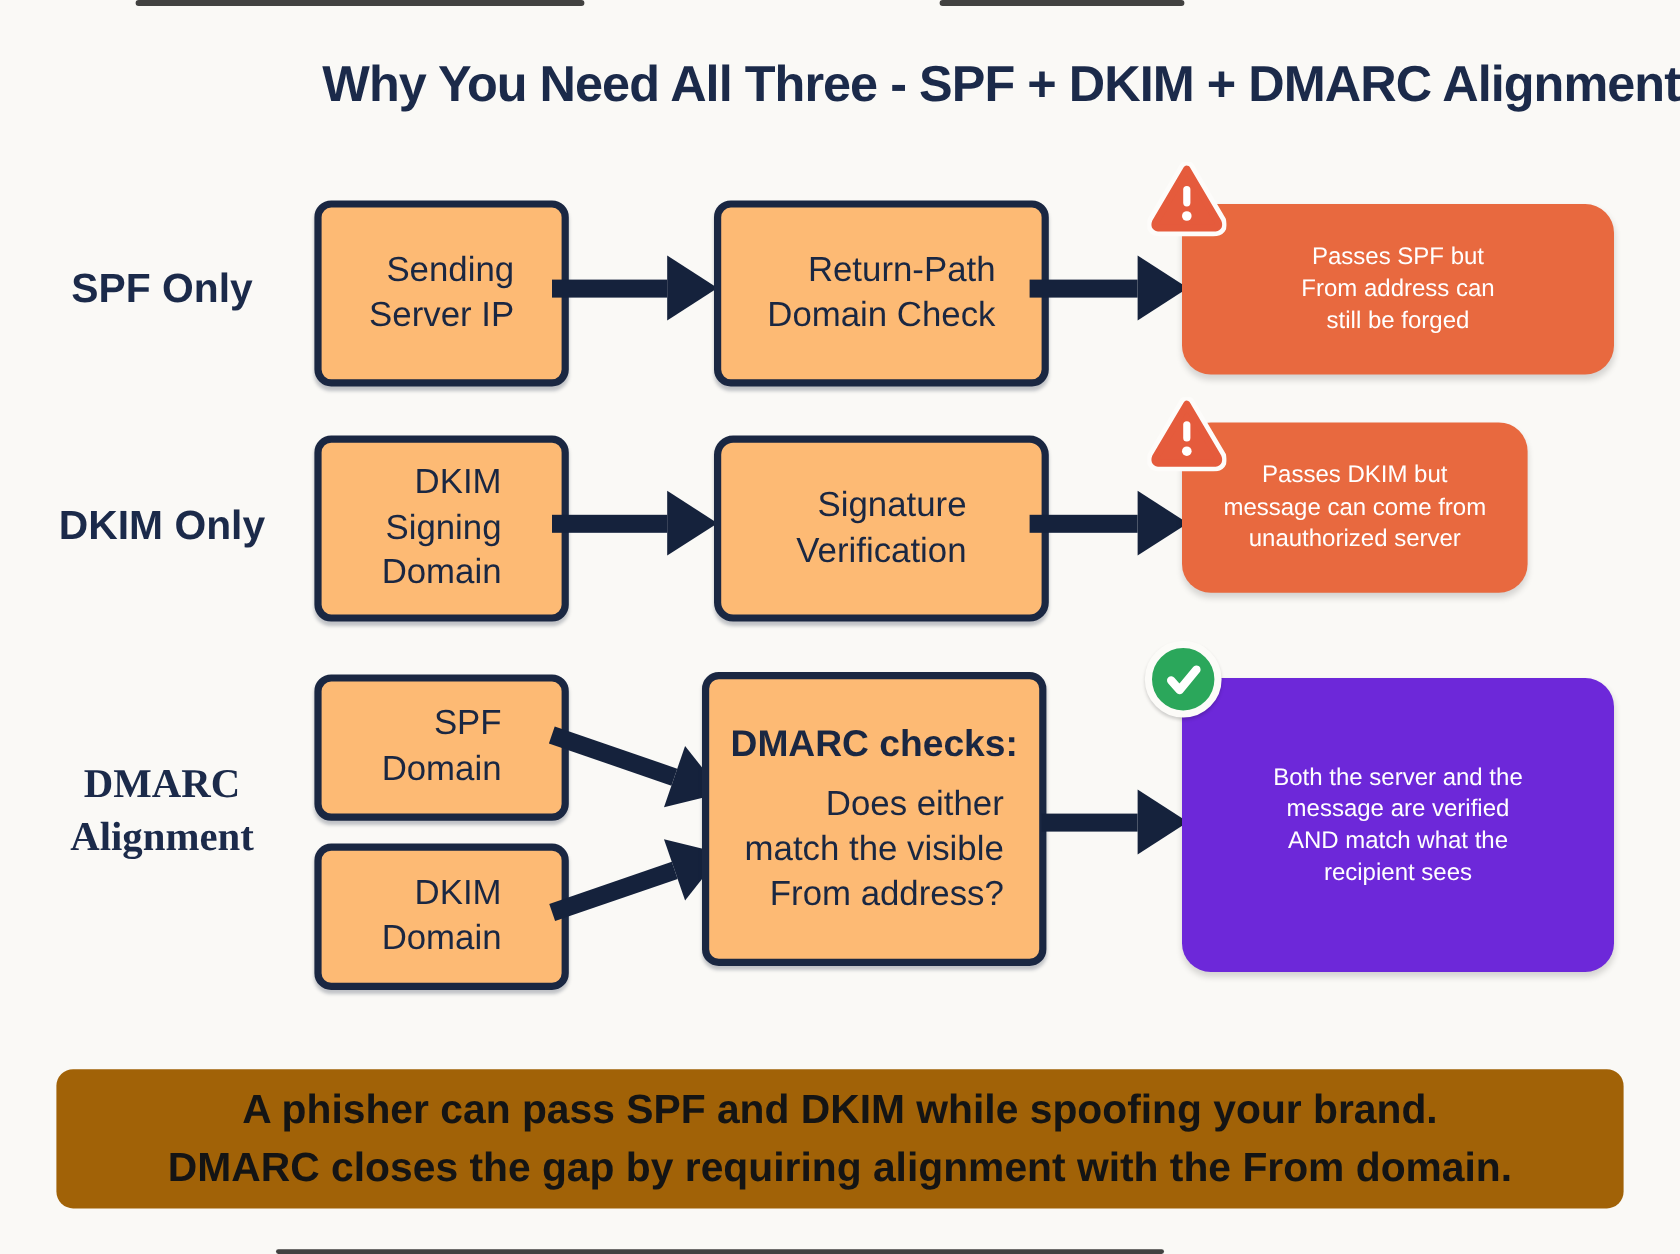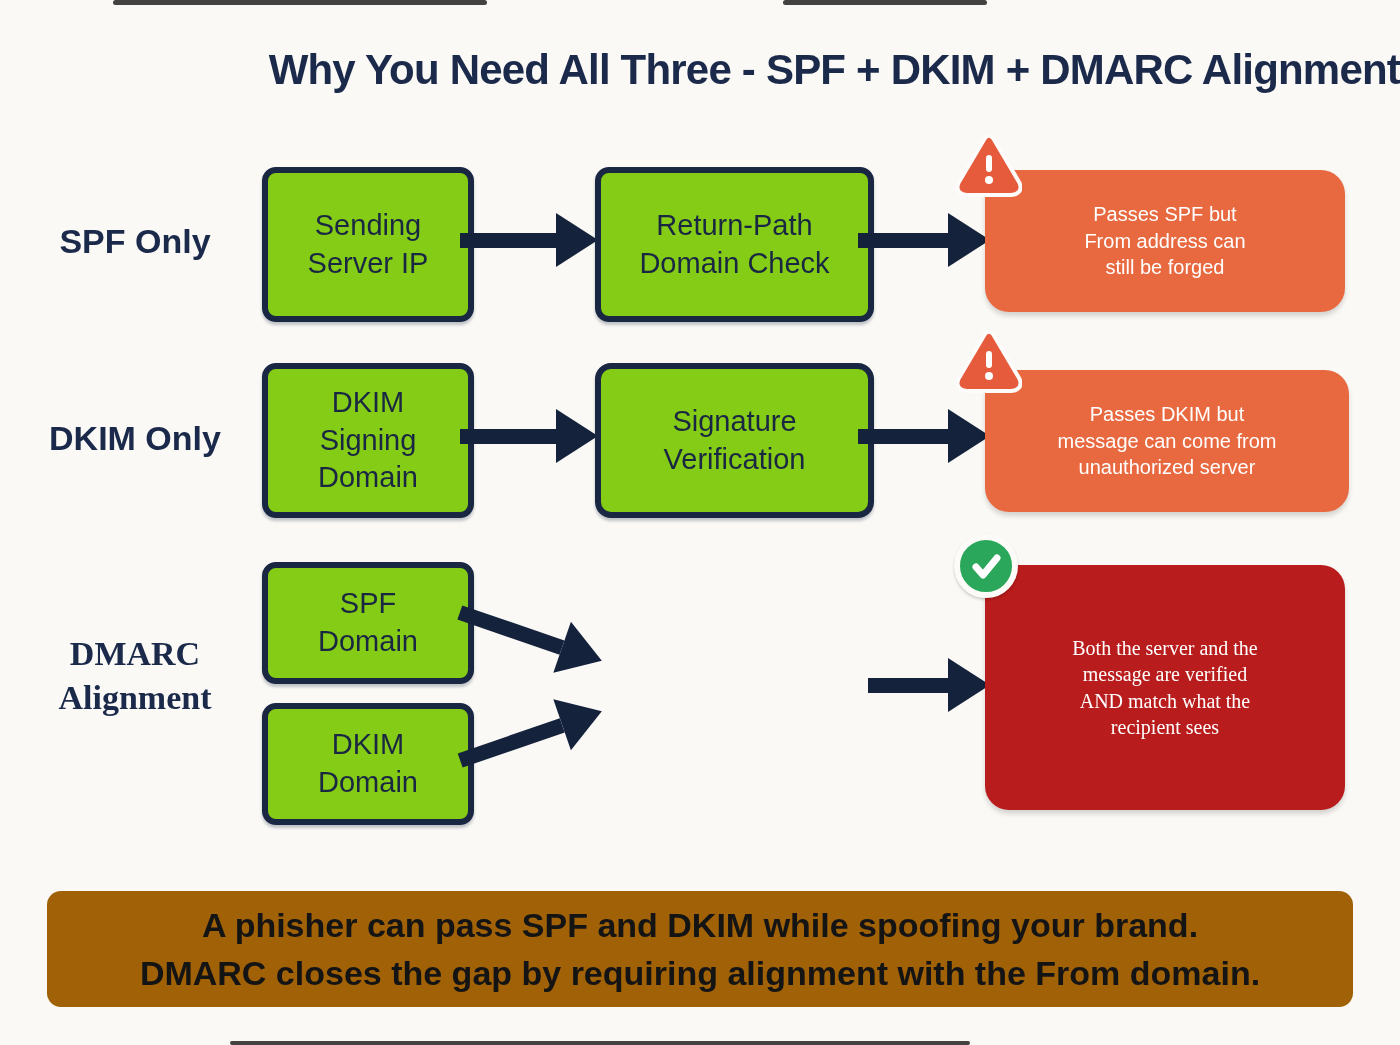--- a/index.html
+++ b/index.html
@@ -22,24 +22,24 @@
 
   .row-label {
     position:absolute; text-align:center; font-size:34px; font-weight:700;
     color:#1B2A4A; white-space:pre-line; line-height:1.3;
   }
   .r1-label { left:25px;  top:219px; width:220px; }
   .r2-label { left:15px;  top:416px; width:240px; }
   .r3-label { left:10px;  top:632px; width:250px;font-family:Liberation Serif, serif; }
 
   .node {
-    position:absolute; background:#84cc16;
+    position:absolute; background:#fdba74;
     border:6px solid #1A2742; border-radius:14px;
     display:flex; align-items:center; justify-content:center;
-    text-align:center; font-size:29px; font-weight:500; line-height:1.3;
+    text-align:right; font-size:29px; font-weight:500; line-height:1.3;
     white-space:pre-line; color:#1A2742;
     box-shadow:0 3px 3px rgba(20,30,55,.25);
   }
   .r1-n1 { left:262px; top:167px; width:200px; height:143px; }
   .r1-n2 { left:595px; top:167px; width:267px; height:143px; }
   .r2-n1 { left:262px; top:363px; width:200px; height:143px; }
   .r2-n2 { left:595px; top:363px; width:267px; height:143px;border-radius:16px; }
   .r3-n1 { left:262px; top:562px; width:200px; height:110px; }
   .r3-n2 { left:262px; top:703px; width:200px; height:110px; }
 
@@ -66,23 +66,23 @@
   .r3-a3 { left:868px; top:658px; width:122px; }
 
   .result {
     position:absolute; border-radius:24px; color:#FFFFFF;
     display:flex; align-items:center; justify-content:center;
     text-align:center; font-size:20px; font-weight:500; line-height:1.32;
     white-space:pre-line; padding:0 14px; box-sizing:border-box;
     box-shadow:0 4px 5px rgba(0,0,0,.15);
   }
   .result.orange { background:#E8693F; }
-  .result.green  { background:#b91c1c;font-family:Liberation Serif, serif; }
+  .result.green  { background:#6d28d9; }
   .r1-result { left:985px; top:170px; width:360px; height:142px; }
-  .r2-result { left:985px; top:370px; width:364px; height:142px; }
+  .r2-result { left:985px; top:352px; width:288px; height:142px; }
   .r3-result { left:985px; top:565px; width:360px; height:245px; }
 
   .badge { position:absolute; }
   .r1-warn  { left:956px; top:135px; }
   .r2-warn  { left:956px; top:331px; }
   .check-badge {
     left:954px; top:534px; width:52px; height:52px;
     background:#2BA75B; border:6px solid #FCFBF8; border-radius:50%;
     display:flex; align-items:center; justify-content:center;
     box-shadow:0 2px 3px rgba(0,0,0,.18);
@@ -165,20 +165,26 @@
   <div class="node r3-n2">DKIM
 Domain</div>
   <div class="arrow r3-a1">
       <div class="shaft"></div>
       <div class="head"></div>
     </div>
   <div class="arrow r3-a2">
       <div class="shaft"></div>
       <div class="head"></div>
     </div>
+  <div class="node mid">
+    <div class="mid-title">DMARC checks:</div>
+    <div class="mid-body">Does either
+match the visible
+From address?</div>
+  </div>
   <div class="arrow r3-a3">
       <div class="shaft"></div>
       <div class="head"></div>
     </div>
   <div class="result green r3-result">Both the server and the
 message are verified
 AND match what the
 recipient sees</div>
   <div class="badge check-badge">
     <svg width="40" height="40" viewBox="0 0 40 40">

